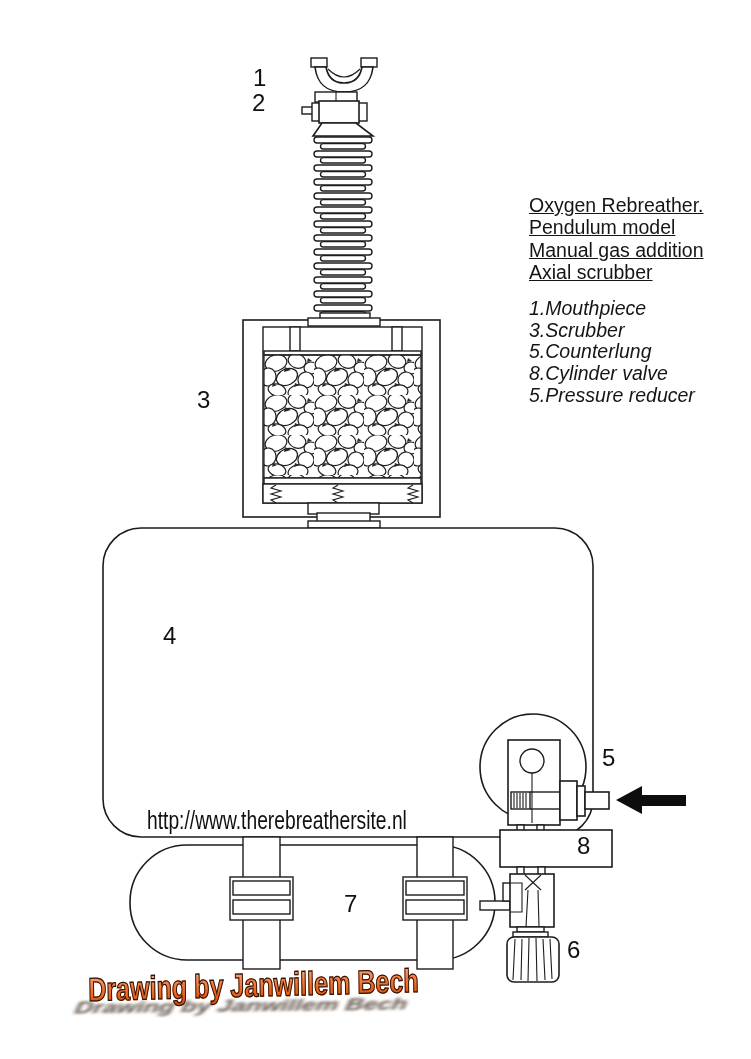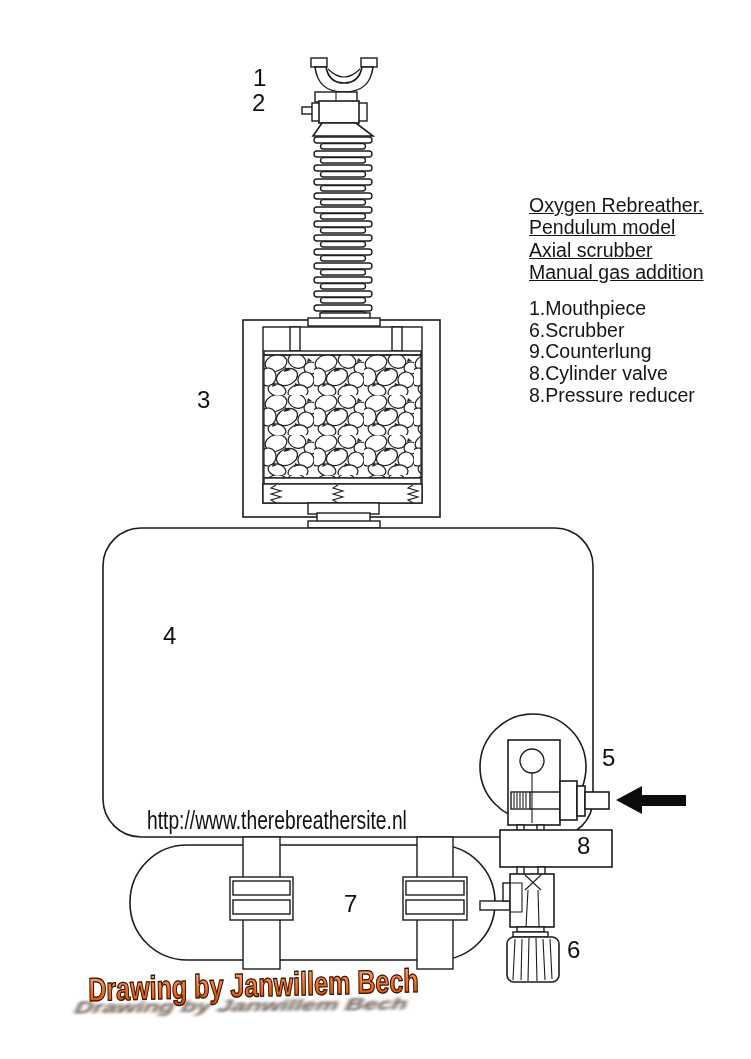--- a/index.html
+++ b/index.html
@@ -16,21 +16,21 @@
   .peb  { fill:#ffffff; stroke:#1c1c1c; stroke-width:1.2; }
   .crev { fill:#2a2a2a; stroke:none; }
 
   .lbl { position:absolute; font-size:24px; line-height:24px; color:#101010; }
   .titleblock {
     position:absolute; left:529px; top:194px;
     font-size:19.5px; line-height:22.4px; white-space:nowrap;text-decoration:underline;
   }
   .legendblock {
     position:absolute; left:529px; top:298px;
-    font-size:19.5px; line-height:21.7px; white-space:nowrap;
+    font-size:19.5px; line-height:21.7px; white-space:nowrap;font-style:italic;
   }
   .url {
     position:absolute; left:147px; top:806px; font-size:26px; line-height:28px;
     white-space:nowrap; transform:scaleX(0.74); transform-origin:0 0; color:#101010;
   }
   .credit-shadow {
     position:absolute; left:80px; top:998px; font-size:33px; font-weight:bold;
     white-space:nowrap; color:#4d3b2e; opacity:0.88;
     transform:scaleX(0.76) skewX(-33deg) scaleY(0.52) rotate(-1deg);
     transform-origin:0 0; filter:blur(3px);
@@ -182,30 +182,30 @@
   <div class="lbl" style="left:197px; top:388px">3</div>
   <div class="lbl" style="left:163px; top:624px">4</div>
   <div class="lbl" style="left:602px; top:746px">5</div>
   <div class="lbl" style="left:567px; top:938px">6</div>
   <div class="lbl" style="left:344px; top:892px">7</div>
   <div class="lbl" style="left:577px; top:834px">8</div>
 
   <div class="titleblock">
     <div>Oxygen Rebreather.</div>
     <div>Pendulum model</div>
+    <div>Manual gas addition</div>
     <div>Axial scrubber</div>
-    <div>Manual gas addition</div>
   </div>
 
   <div class="legendblock">
     <div>1.Mouthpiece</div>
-    <div>6.Scrubber</div>
-    <div>9.Counterlung</div>
+    <div>3.Scrubber</div>
+    <div>5.Counterlung</div>
     <div>8.Cylinder valve</div>
-    <div>8.Pressure reducer</div>
+    <div>5.Pressure reducer</div>
   </div>
 
   <div class="url">http://www.therebreathersite.nl</div>
 
   <div class="credit-shadow">Drawing by Janwillem Bech</div>
   <div class="credit">Drawing by Janwillem Bech</div>
 
 </div>
 
 </body></html>

